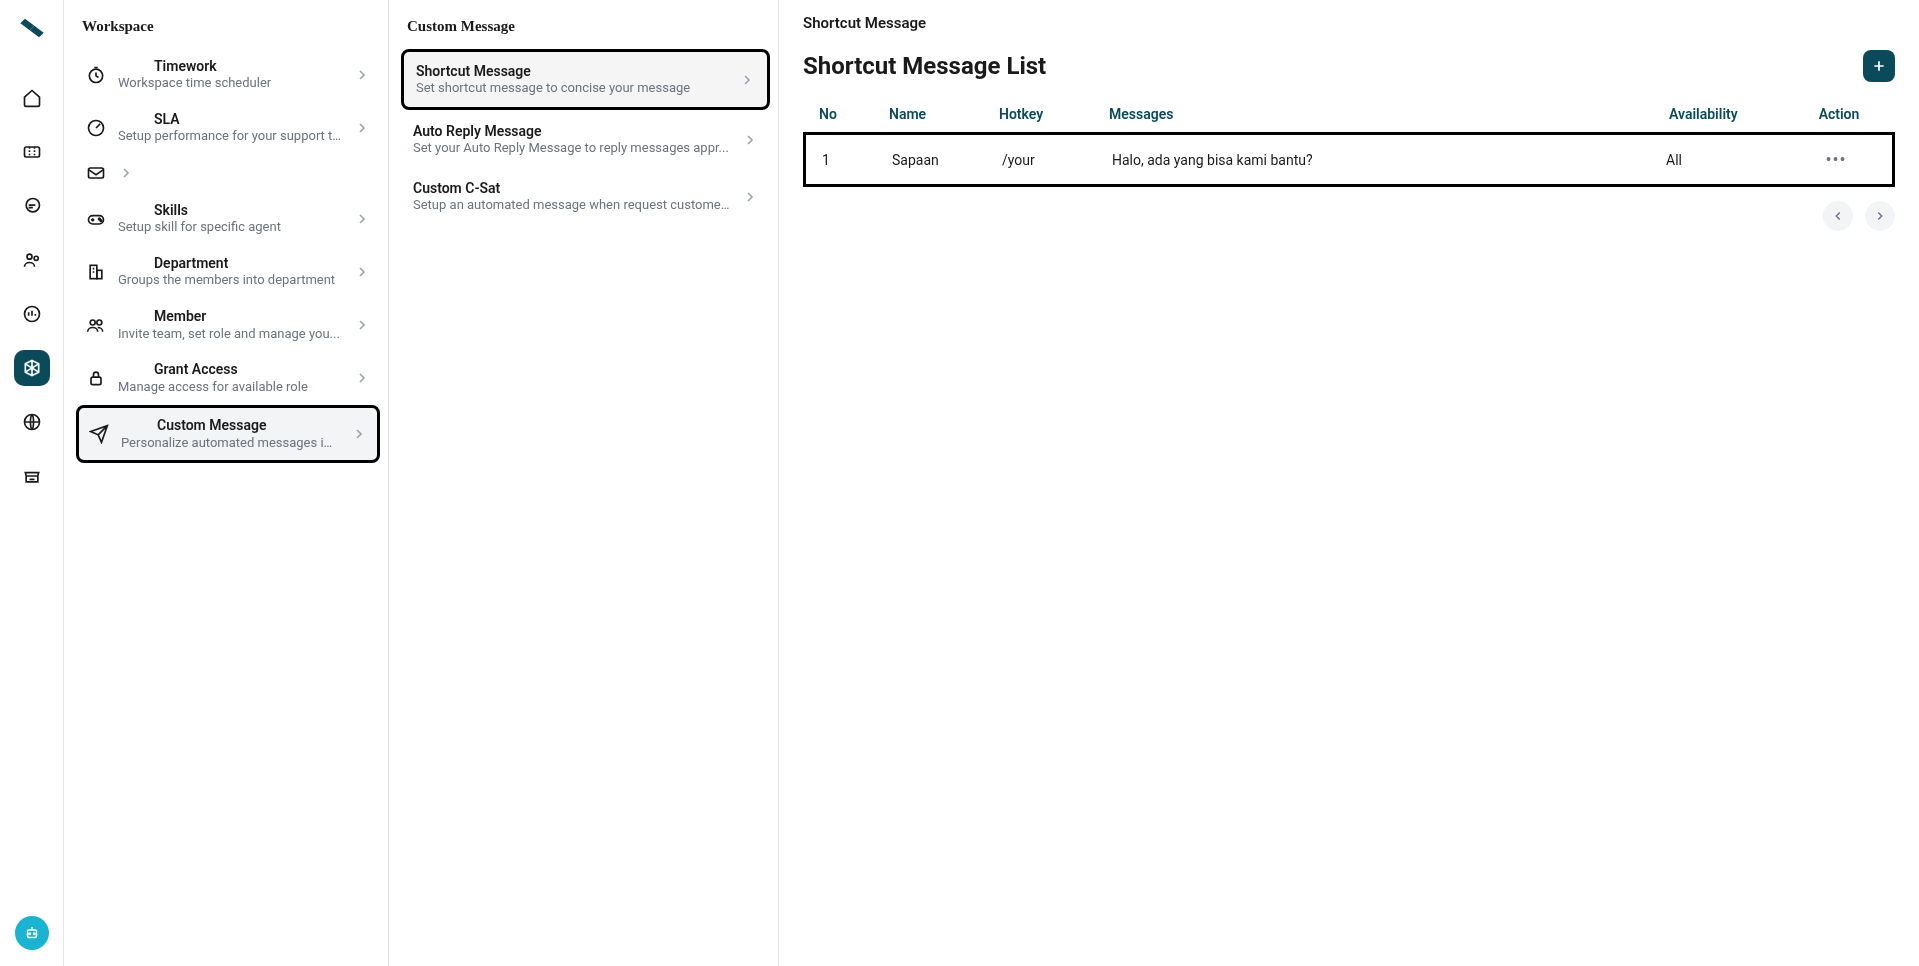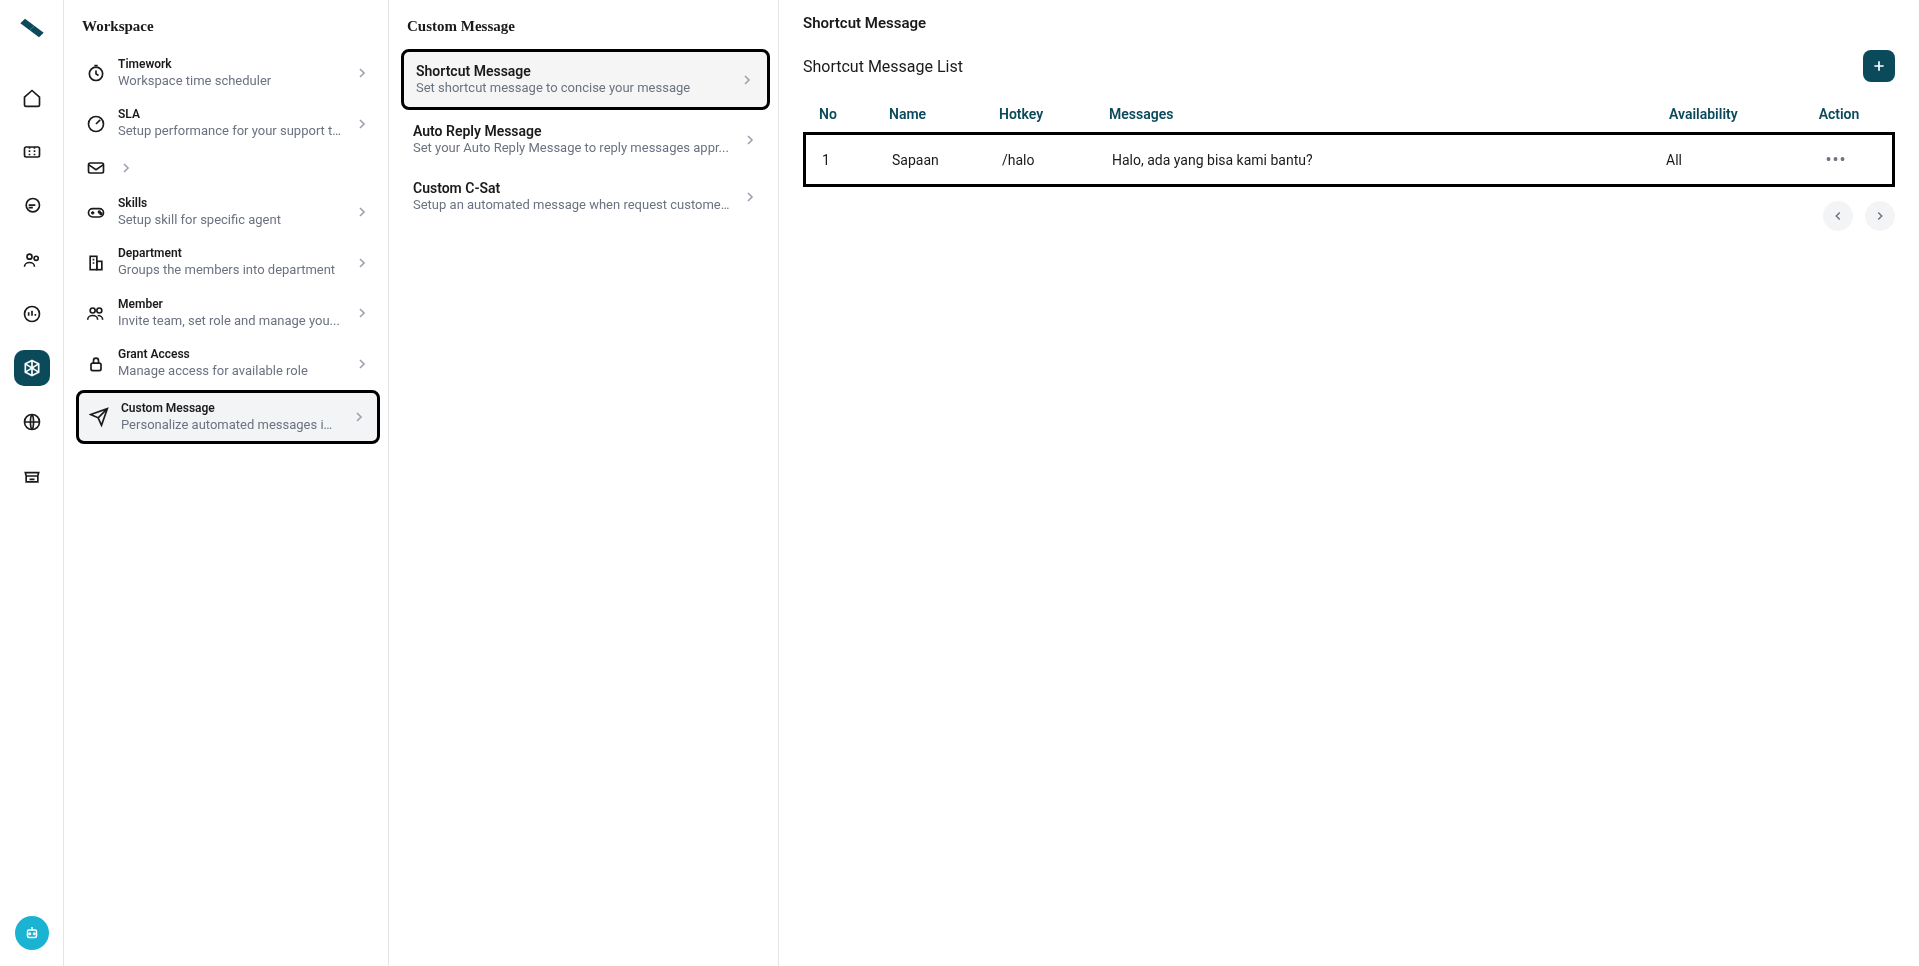--- a/index.html
+++ b/index.html
@@ -98,24 +98,25 @@
       width: 20px;
       height: 20px;
       color: #1a1a1a;
       flex-shrink: 0;
     }
     .list-item .li-body {
       flex: 1;
       min-width: 0;
     }
     .list-item .li-title {
-      font-size: 12px;
+      font-size: 14px;
       font-weight: 600;
       color: #1a1a1a;
       line-height: 1.3;
+      margin-left: 36px;
     }
     .list-item .li-sub {
       font-size: 13px;
       color: #6b7280;
       white-space: nowrap;
       overflow: hidden;
       text-overflow: ellipsis;
       line-height: 1.3;
     }
     .list-item .li-chevron {
@@ -166,22 +167,22 @@
       font-weight: 600;
       margin-bottom: 18px;
     }
     .list-header-row {
       display: flex;
       align-items: center;
       justify-content: space-between;
       margin-bottom: 14px;
     }
     .list-title {
-      font-size: 16px;
-      font-weight: 400;
+      font-size: 24px;
+      font-weight: 700;
     }
     .add-btn {
       width: 32px;
       height: 32px;
       border-radius: 8px;
       background: #0b4a5a;
       color: #fff;
       display: flex;
       align-items: center;
       justify-content: center;
@@ -513,21 +514,21 @@
       <div class="col-name">Name</div>
       <div class="col-hotkey">Hotkey</div>
       <div class="col-msg">Messages</div>
       <div class="col-avail">Availability</div>
       <div class="col-action">Action</div>
     </div>
     <div id="tbl-body">
         <div class="tbl-row">
           <div class="col-no">1</div>
           <div class="col-name">Sapaan</div>
-          <div class="col-hotkey">/halo</div>
+          <div class="col-hotkey">/your</div>
           <div class="col-msg">Halo, ada yang bisa kami bantu?</div>
           <div class="col-avail">All</div>
           <div class="col-action row-action">•••</div>
         </div>
       </div>
   </div>
 
   <div class="pager">
     <button class="pager-btn">
       <svg width="14" height="14" viewBox="0 0 24 24" fill="none" stroke="currentColor" stroke-width="2.5">

